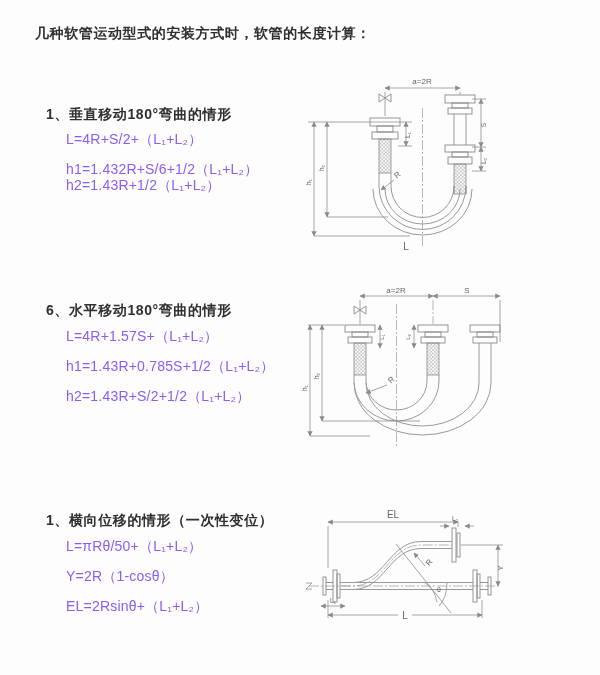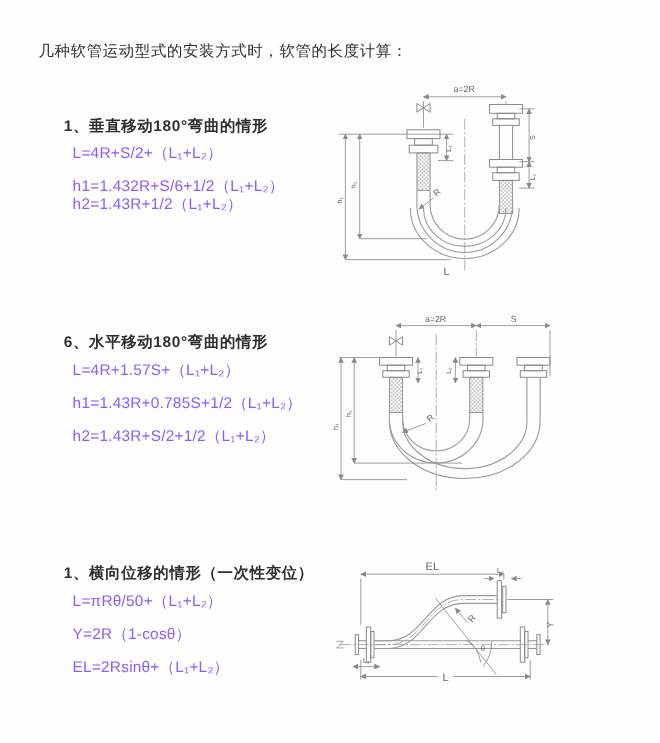--- a/index.html
+++ b/index.html
@@ -1,22 +1,22 @@
 <!DOCTYPE html>
 <html><head>
 <meta charset="utf-8">
 <style>
   html,body{margin:0;padding:0;}
   body{
     width:600px;height:675px;position:relative;background:#fdfdfd;
     font-family:"Liberation Sans","DejaVu Sans",sans-serif;color:#2f2f2f;
     overflow:hidden;
   }
-  .title{position:absolute;left:35px;top:38px;font-size:14px;font-weight:400;letter-spacing:.6px;}
-  .heading{position:absolute;left:58px;font-size:14px;font-weight:600;letter-spacing:.6px;}
+  .title{position:absolute;left:35px;top:25px;font-size:14px;font-weight:700;letter-spacing:.6px;}
+  .heading{position:absolute;left:46px;font-size:14px;font-weight:600;letter-spacing:.6px;}
   .formula{position:absolute;left:66px;font-size:14px;font-weight:400;letter-spacing:.2px;color:#8b5cf6;}
   svg.diag{position:absolute;overflow:visible;}
   svg text{font-family:"Liberation Sans","DejaVu Sans",sans-serif;fill:#666;}
   .dim{stroke:#8a8a8a;stroke-width:.75;fill:none;}
   .cl{stroke:#999;stroke-width:.7;fill:none;stroke-dasharray:10 2 2 2;}
   .hose{stroke:#9a9a9a;stroke-width:1;fill:none;}
   .flg{stroke:#8a8a8a;stroke-width:.9;fill:none;}
   .braid{stroke:#8a8a8a;stroke-width:.8;fill:url(#braidp);}
 </style>
 </head>

